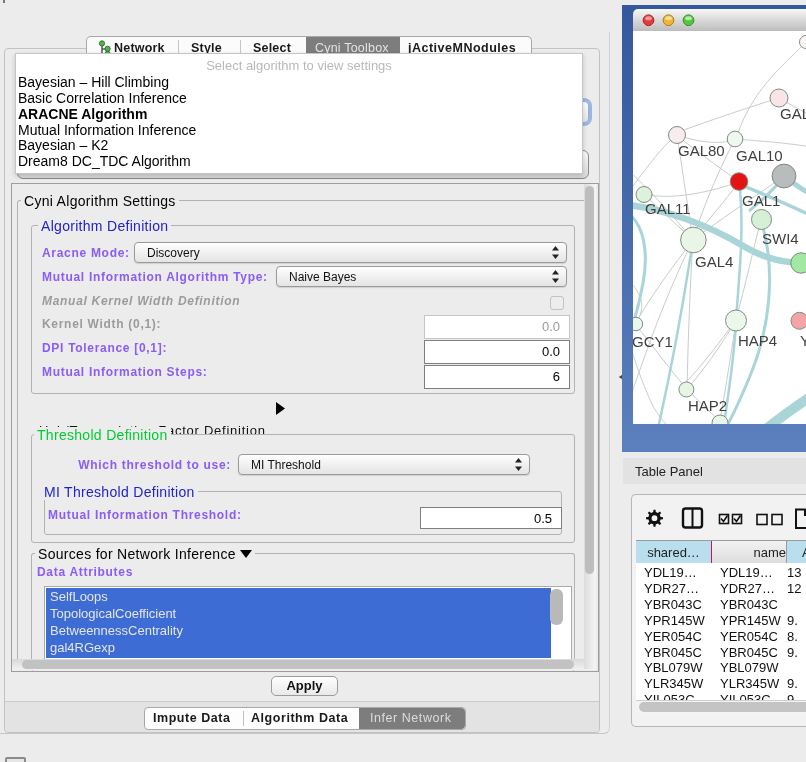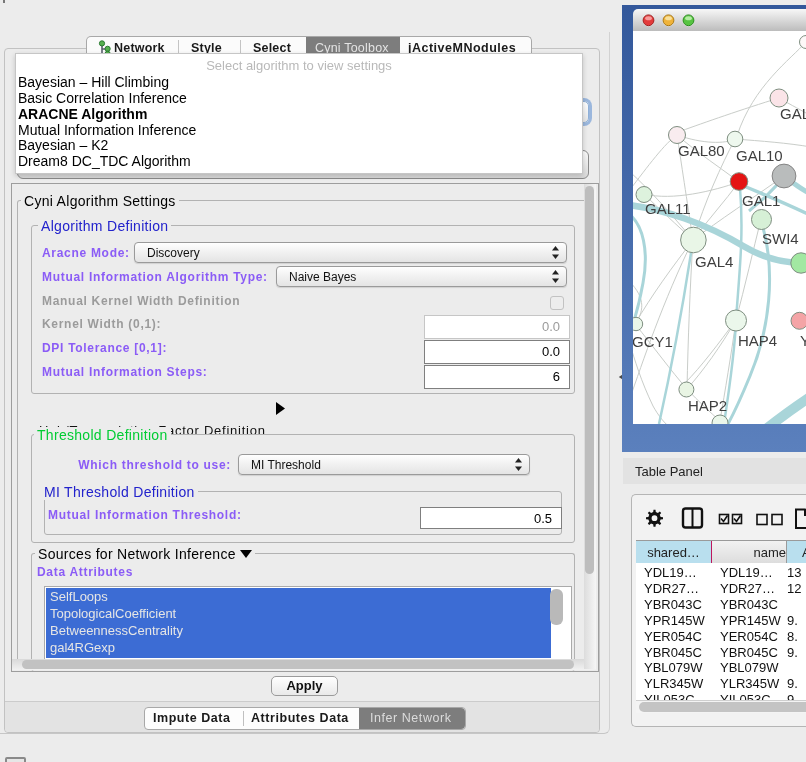--- a/index.html
+++ b/index.html
@@ -77,21 +77,21 @@
 
   <div class="lbl abs" style="left:42px;top:270px;">Mutual Information Algorithm Type:</div>
   <div class="combo" style="left:276px;top:266px;width:289px;height:19px;">
     <div class="ct">Naive Bayes</div>
     <svg class="abs" style="right:6px;top:3px" width="9" height="13" viewBox="0 0 9 13">
           <path d="M4.5 0 L8 4.6 L1 4.6 Z" fill="#222"></path>
           <path d="M4.5 13 L8 8.4 L1 8.4 Z" fill="#222"></path>
         </svg>
   </div>
 
-  <div class="lbl dis abs" style="left:42px;top:294px;">Manual Kernel Width Definition</div>
+  <div class="lbl dis abs" style="left:42px;top:294px;font-style:italic;">Manual Kernel Width Definition</div>
   <div class="abs" style="left:550px;top:296px;width:12px;height:12px;border:1px solid #c2c2c2;border-radius:3px;background:#ededed;"></div>
 
   <div class="lbl dis abs" style="left:42px;top:317px;">Kernel Width (0,1):</div>
   <div class="tfield" style="left:424px;top:315px;width:144px;height:22px;border:1px solid #c6c6c6;">
         <span style="color:#9b9b9b;">0.0</span>
       </div>
 
   <div class="lbl abs" style="left:42px;top:341px;">DPI Tolerance [0,1]:</div>
   <div class="tfield" style="left:424px;top:340px;width:144px;height:22px;border:1px solid #7f7f7f;">
         <span style="color:#000;">0.0</span>
@@ -142,21 +142,21 @@
   <div class="abs" style="left:584px;top:184px;width:12px;height:485px;background:linear-gradient(to right,#dcdcdc,#f6f6f6);">
     <div class="abs" style="left:0.5px;top:2px;width:9px;height:388px;background:#bdbdbd;border-radius:5px;"></div>
   </div>
 </div>
 
 <div class="abs" style="left:271px;top:676px;width:65px;height:18px;border:1px solid #9b9b9b;border-radius:5px;background:linear-gradient(#fff,#e9e9e9);text-align:center;font-size:13px;font-weight:bold;color:#111;line-height:18px;">Apply</div>
 <div class="abs" style="left:5px;top:701px;width:594px;height:30px;background:#e3e3e3;border-top:1px solid #cbcbcb;border-radius:0 0 4px 4px;"></div>
 <div class="abs" id="btabs" style="left:144px;top:707px;width:320px;height:21px;background:#fdfdfd;border:1px solid #a8a8a8;border-radius:4px;">
   <div class="abs" style="left:8px;top:3px;font-size:12.5px;font-weight:bold;color:#1a1a1a;letter-spacing:0.55px;">Impute Data</div>
   <div class="abs" style="left:98px;top:3px;width:1px;height:15px;background:#c0c0c0;"></div>
-  <div class="abs" style="left:106px;top:3px;font-size:12.5px;font-weight:bold;color:#1a1a1a;letter-spacing:0.55px;">Attributes Data</div>
+  <div class="abs" style="left:106px;top:3px;font-size:12.5px;font-weight:bold;color:#1a1a1a;letter-spacing:0.55px;">Algorithm Data</div>
   <div class="abs" style="left:214px;top:0;width:106px;height:21px;background:#7d7d7d;border-radius:0 4px 4px 0;">
     <div class="abs" style="left:11px;top:3px;font-size:12.5px;color:#dcdcdc;letter-spacing:0.55px;">Infer Network</div>
   </div>
 </div>
 
 <div class="abs" style="left:5px;top:757px;width:17px;height:12px;border:2px solid #8a8a8a;border-radius:2px;background:#e6e6e6;"></div>
 
 <div class="abs" style="left:3px;top:0;width:2px;height:3px;background:#777;"></div>
 
 <svg class="abs" style="left:617.5px;top:373.5px;" width="5" height="6" viewBox="0 0 5 6">

